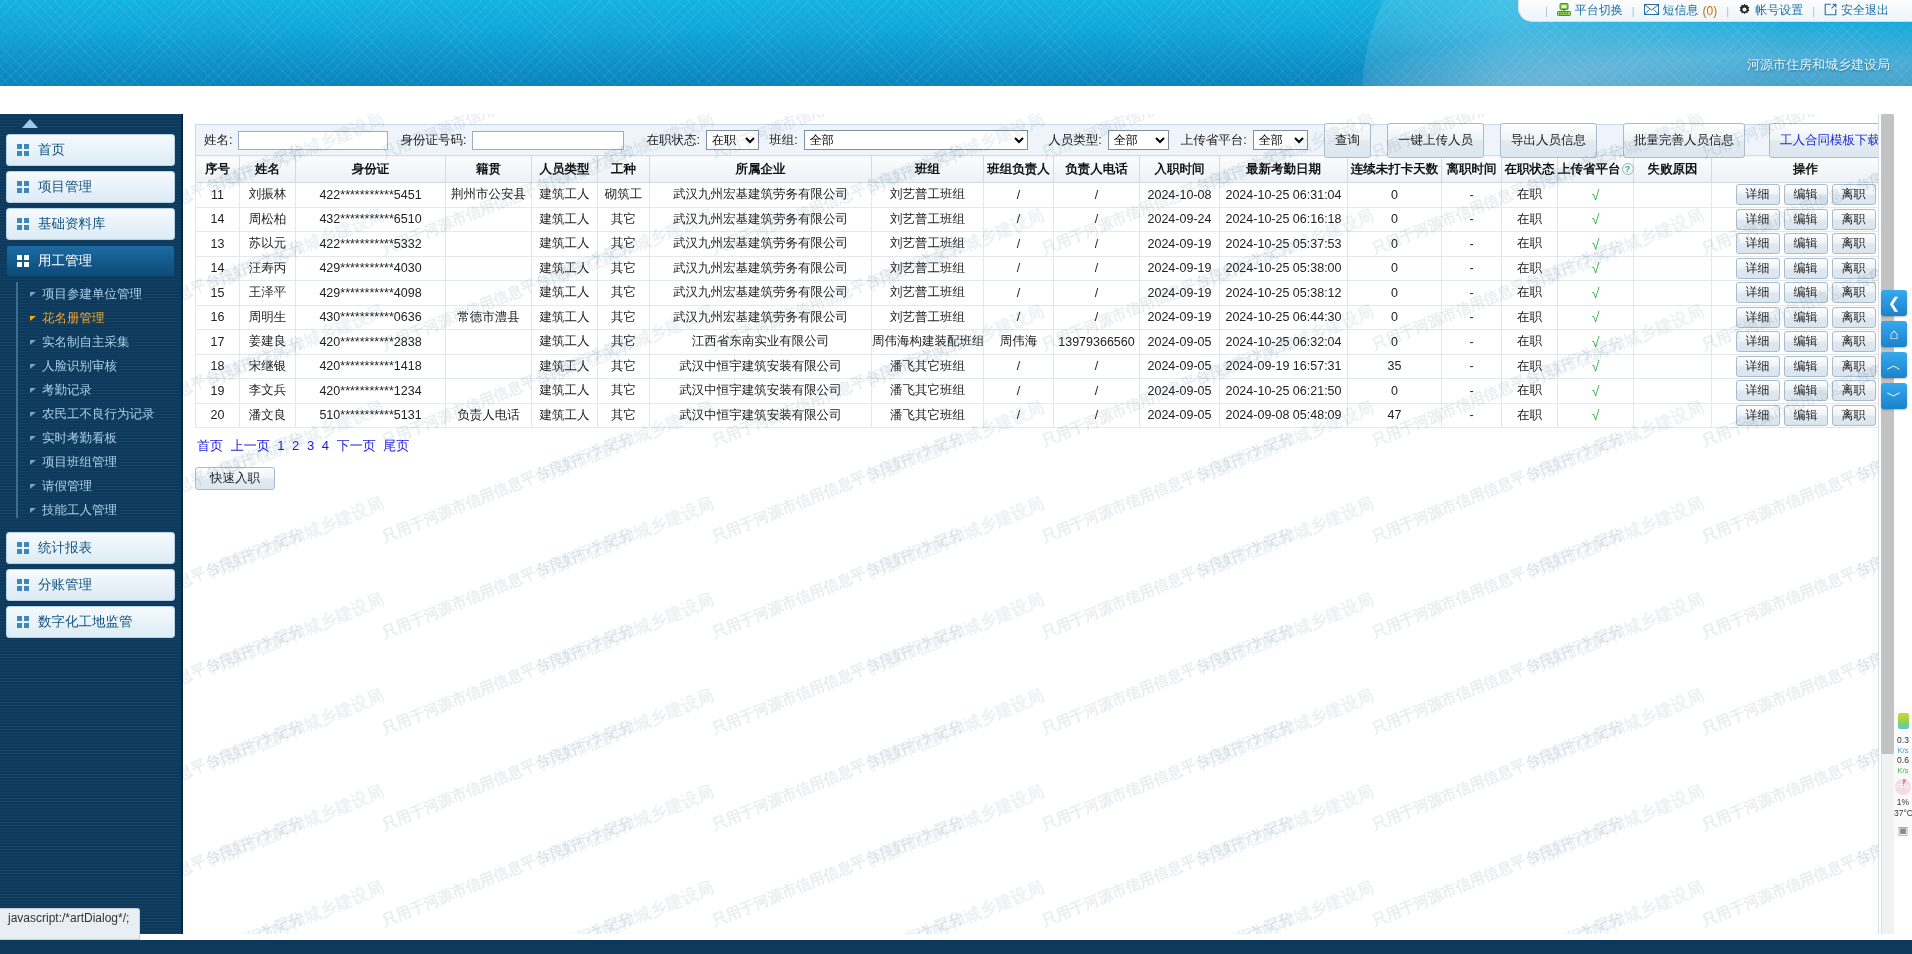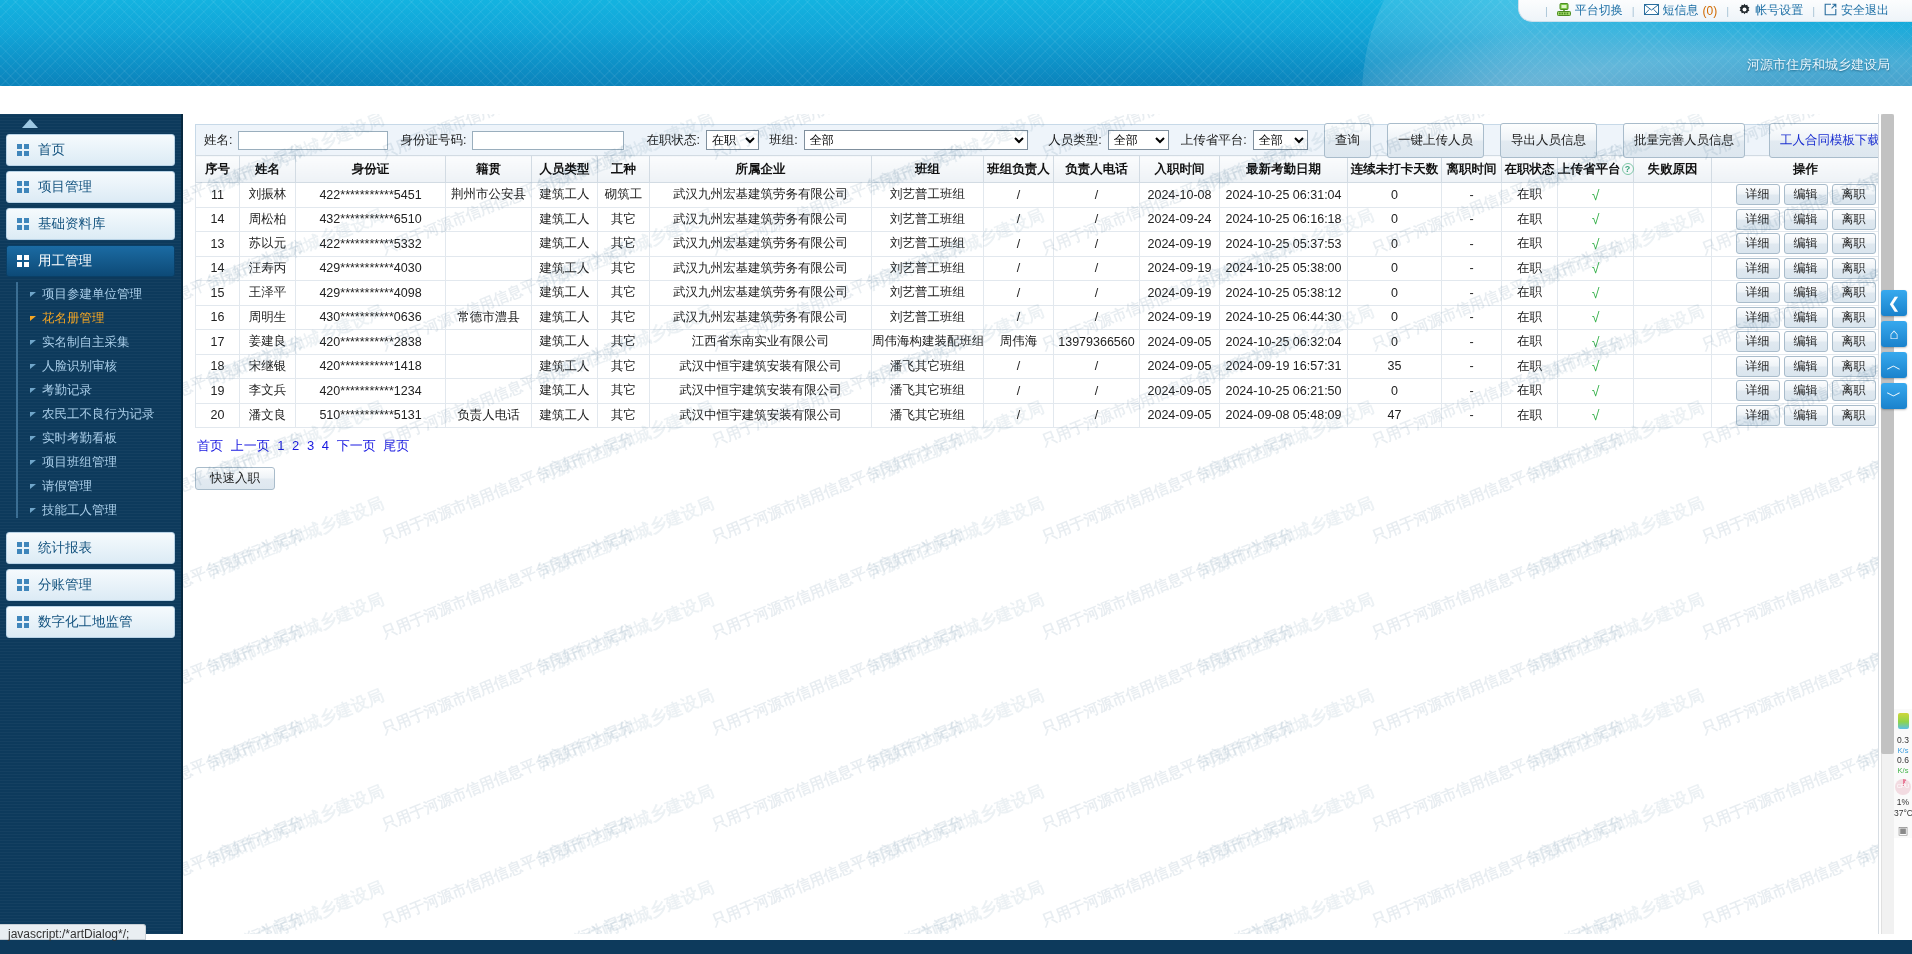--- a/index.html
+++ b/index.html
@@ -226,23 +226,23 @@
   .up{ color:#3b9ddd; } .down{ color:#43b54a; }
   .cpu-ring{
     width:16px;height:16px;border-radius:50%;margin:4px auto 2px auto;
     background:conic-gradient(#e87a96 0 6%, #f2dbe1 6% 100%);
     display:flex;align-items:center;justify-content:center; font-size:6px; color:#fff;
   }
   .camera-ic{ margin-top:6px; font-size:11px; color:#8a8a8a;}
 
   
   .statusbar{
-    position:absolute; left:0; bottom:14px; height:16px;
+    position:absolute; left:0; bottom:14px; height:32px;
     background:#e9eef2; border:1px solid #c7ced4; border-left:none;
-    color:#333; font-size:12px; padding:2px 16px 0 8px;
+    color:#333; font-size:12px; padding:2px 10px 0 8px;
     border-top-right-radius:3px; z-index:40;
   }
   .bottom-edge{
     position:absolute; left:0; bottom:0; width:1912px; height:14px;
     background:#0d3a5c;
   }
   .vert-sep{
     position:absolute; left:182px; top:114px; width:1px; height:820px; background:#07283f; z-index:6;
   }
 </style>

